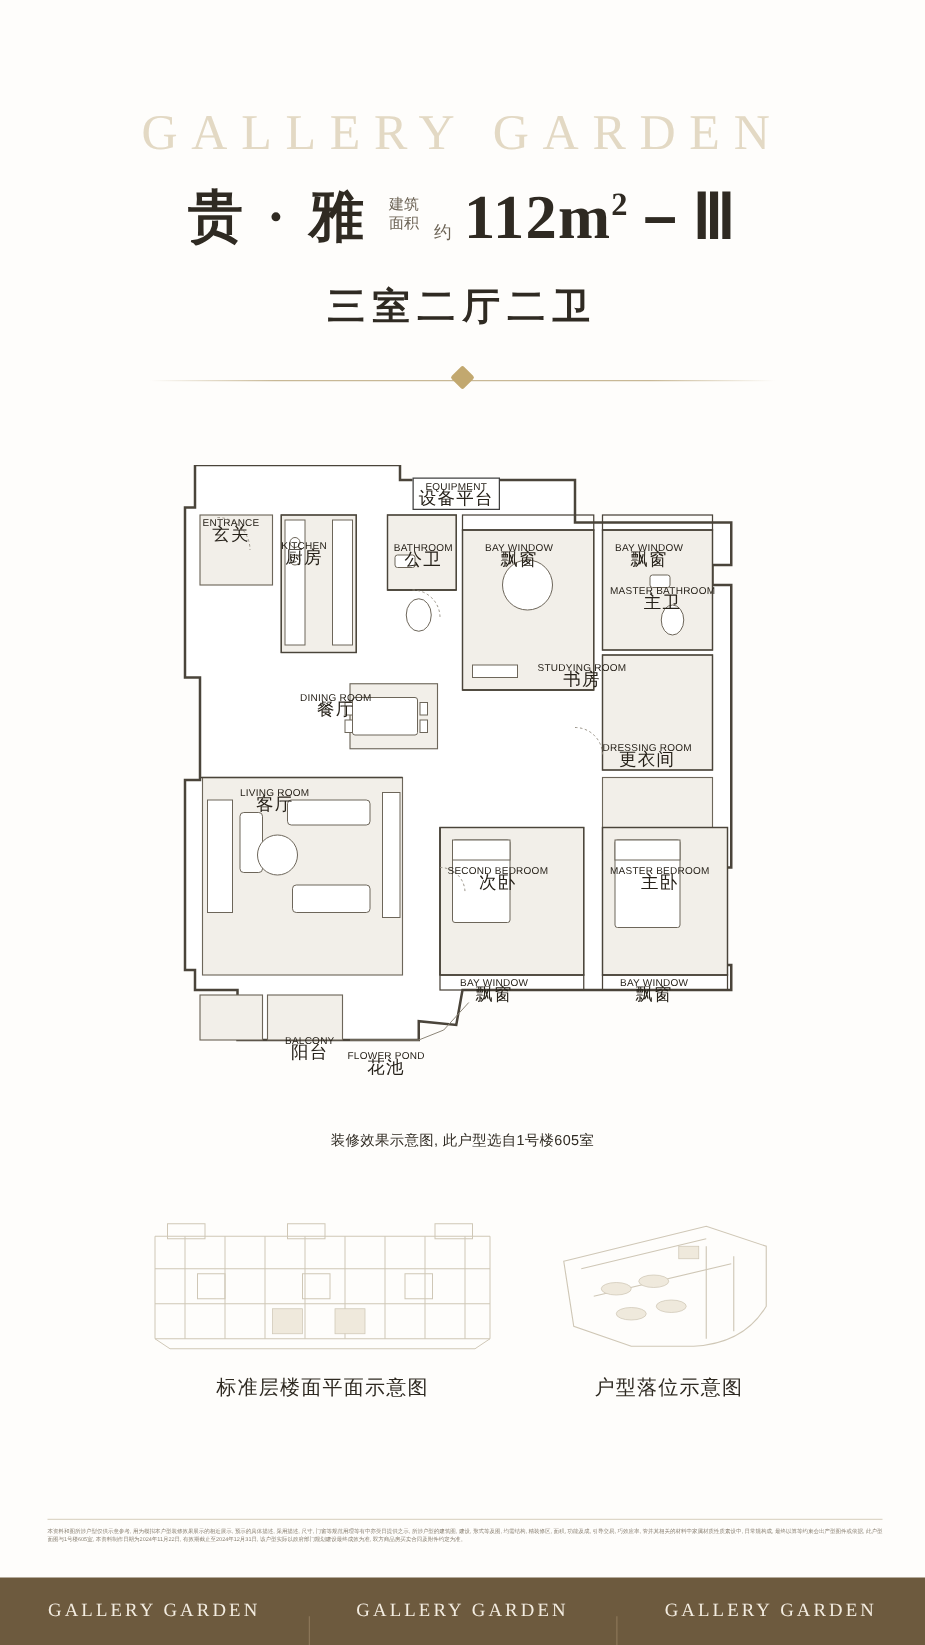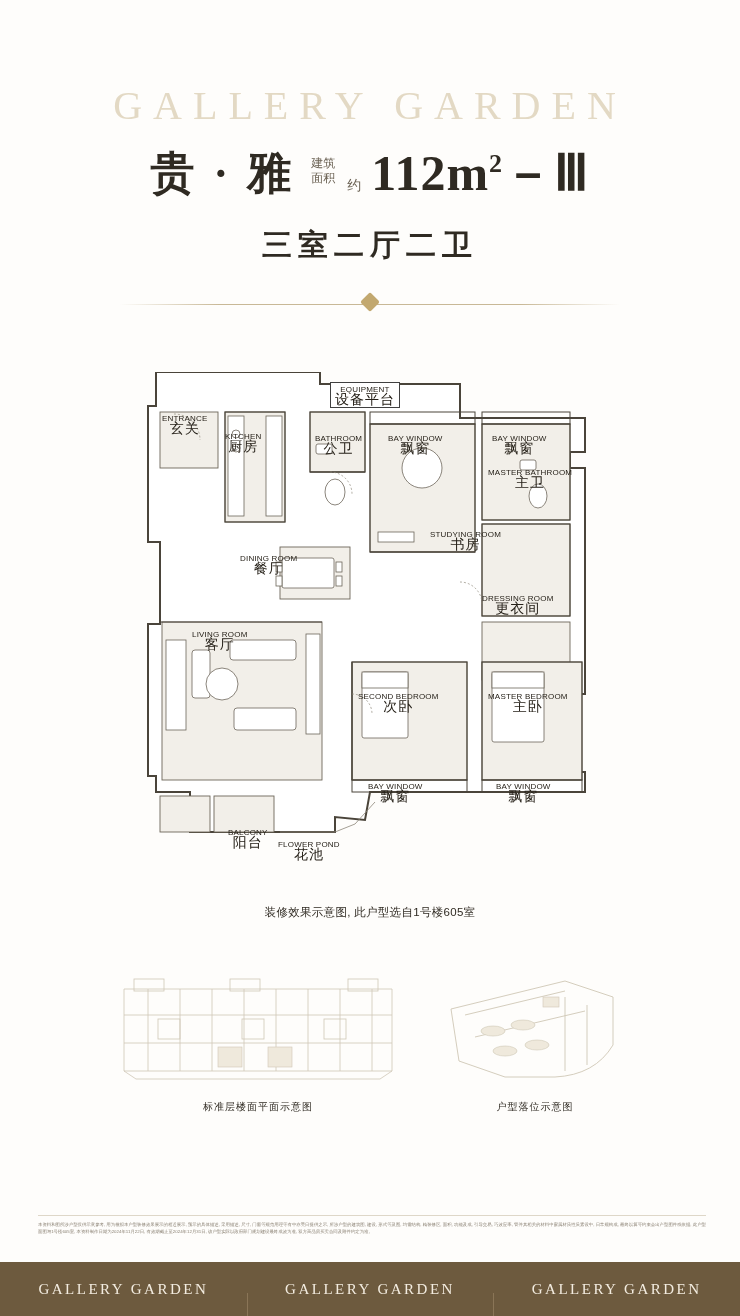--- a/index.html
+++ b/index.html
@@ -86,21 +86,21 @@
 
   .caption{
     position:absolute;top:905px;left:0;width:740px;text-align:center;
     font-size:11.5px;color:#2f2a22;letter-spacing:0.3px;
   }
 
   
   .mini-left{position:absolute;top:975px;left:118px;width:280px;height:110px;}
   .mini-right{position:absolute;top:975px;left:445px;width:180px;height:110px;}
   .mini-cap{
-    position:absolute;font-size:10px;color:#2f2a22;letter-spacing:1px;text-align:center;
+    position:absolute;font-size:16px;color:#2f2a22;letter-spacing:1px;text-align:center;
   }
   .mini-cap-left{top:1100px;left:118px;width:280px;}
   .mini-cap-right{top:1100px;left:445px;width:180px;}
 
   
   .disclaimer{
     position:absolute;top:1215px;left:38px;width:668px;
     font-size:4.4px;line-height:7px;color:#8b8274;text-align:justify;
     letter-spacing:0;
   }

